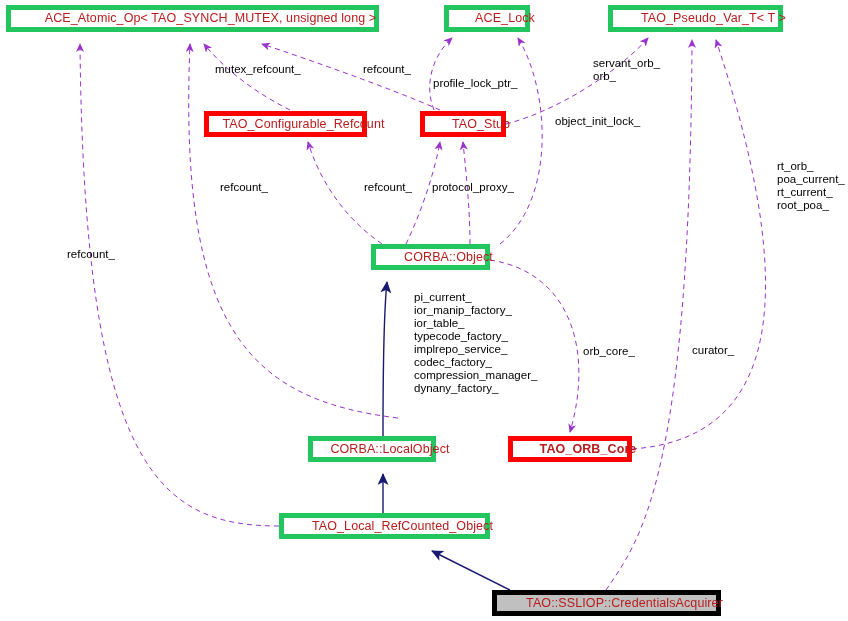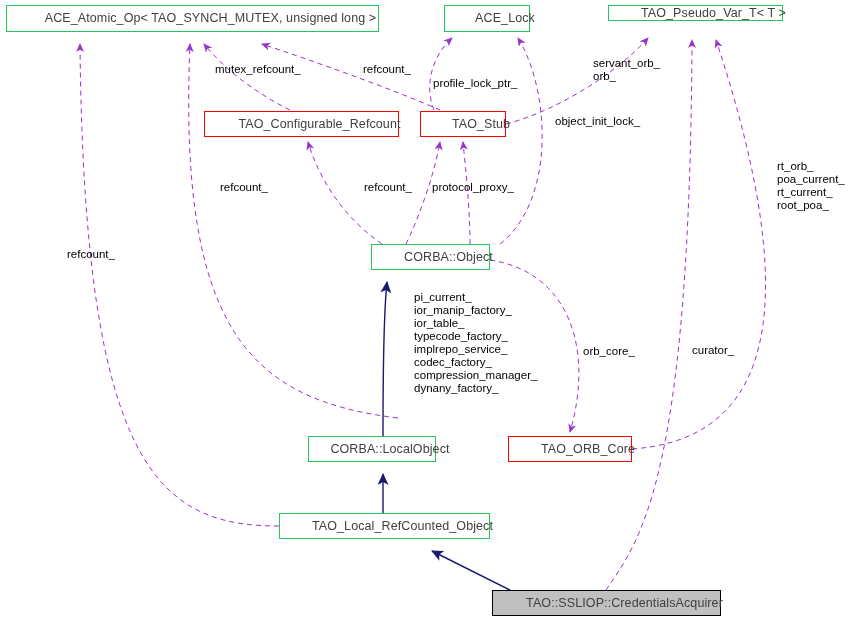--- a/index.html
+++ b/index.html
@@ -22,27 +22,27 @@
     left: 0;
     top: 0;
     width: 848px;
     height: 621px;
     display: block;
   }
   .node-box {
     position: absolute;
     box-sizing: border-box;
     background: #ffffff;
-    border: 1px solid #22c55e;
+    border: 5px solid #22c55e;
     display: flex;
     align-items: center;
     justify-content: center;
     font-family: "Liberation Sans", sans-serif;
     font-size: 12.5px;
-    color: #404040;
+    color: #b91c1c;
     white-space: nowrap;
     letter-spacing: 0.1px;
     line-height: 1;
     padding-left: 36px;
   }
   .node-box.red {
     border-color: #ff0000;
   }
   .node-box.current {
     background: #c0c0c0;
@@ -113,31 +113,31 @@
       <path d="M383,513 L383,474" marker-end="url(#arrow-navy)"></path>
 
       <path d="M510,590 L432,551" marker-end="url(#arrow-navy)"></path>
     </g>
   </svg>
 
   <div class="node-box" style="left:6px; top:5px; width:373px; height:27px;">ACE_Atomic_Op&lt; TAO_SYNCH_MUTEX, unsigned long &gt;</div>
 
   <div class="node-box" style="left:444px; top:5px; width:86px; height:27px;">ACE_Lock</div>
 
-  <div class="node-box" style="left:608px; top:5px; width:175px; height:16px;">TAO_Pseudo_Var_T&lt; T &gt;</div>
+  <div class="node-box" style="left:608px; top:5px; width:175px; height:27px;">TAO_Pseudo_Var_T&lt; T &gt;</div>
 
-  <div class="node-box red" style="left:204px; top:111px; width:195px; height:26px;">TAO_Configurable_Refcount</div>
+  <div class="node-box red" style="left:204px; top:111px; width:163px; height:26px;">TAO_Configurable_Refcount</div>
 
   <div class="node-box red" style="left:420px; top:111px; width:86px; height:26px;">TAO_Stub</div>
 
   <div class="node-box" style="left:371px; top:244px; width:119px; height:26px;">CORBA::Object</div>
 
   <div class="node-box" style="left:308px; top:436px; width:128px; height:26px;">CORBA::LocalObject</div>
 
-  <div class="node-box red" style="left:508px; top:436px; width:124px; height:26px;">TAO_ORB_Core</div>
+  <div class="node-box red" style="left:508px; top:436px; width:124px; height:26px;font-weight:bold;">TAO_ORB_Core</div>
 
   <div class="node-box" style="left:279px; top:513px; width:211px; height:26px;">TAO_Local_RefCounted_Object</div>
 
   <div class="node-box current" style="left:492px; top:590px; width:229px; height:26px;">TAO::SSLIOP::CredentialsAcquirer</div>
 
   <div class="edge-label left" style="left:215px; top:63px;">mutex_refcount_</div>
 
   <div class="edge-label left" style="left:363px; top:63px;">refcount_</div>
 
   <div class="edge-label left" style="left:433px; top:77px;">profile_lock_ptr_</div>

